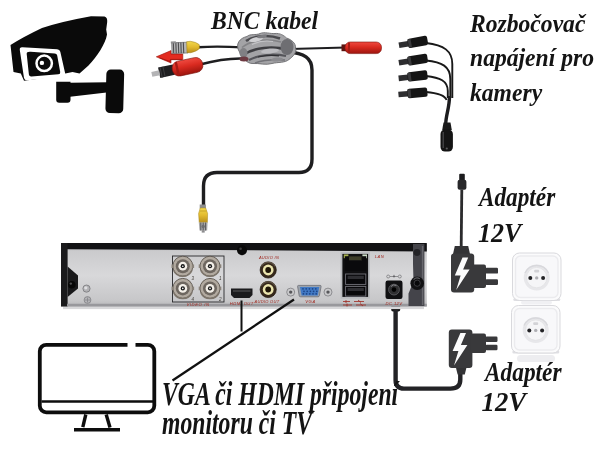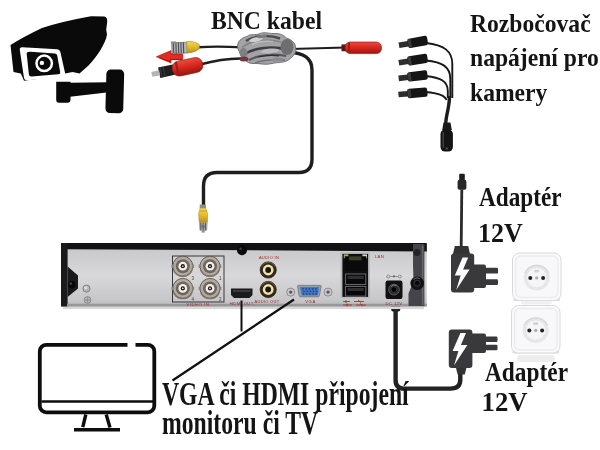--- a/index.html
+++ b/index.html
@@ -1,16 +1,16 @@
 <!DOCTYPE html>
 <html><head>
 <meta charset="utf-8">
 <style>
 html,body{margin:0;padding:0;}
-.page{position:relative;width:600px;height:450px;background:#ffffff;overflow:hidden;font-family:"Liberation Serif",serif;}
+.page{position:relative;width:600px;height:450px;background:#ffffff;overflow:hidden;font-family:"Liberation Serif",serif;font-style:italic;}
 .t{position:absolute;font-weight:700;color:#141414;white-space:nowrap;transform-origin:0 0;}
 svg{position:absolute;left:0;top:0;}
 </style>
 </head>
 <body>
 <div class="page">
 <svg width="600" height="450" viewBox="0 0 600 450">
 <defs>
 <linearGradient id="dvrbody" x1="0" y1="0" x2="0" y2="1">
  <stop offset="0" stop-color="#b2b2b4"></stop>

